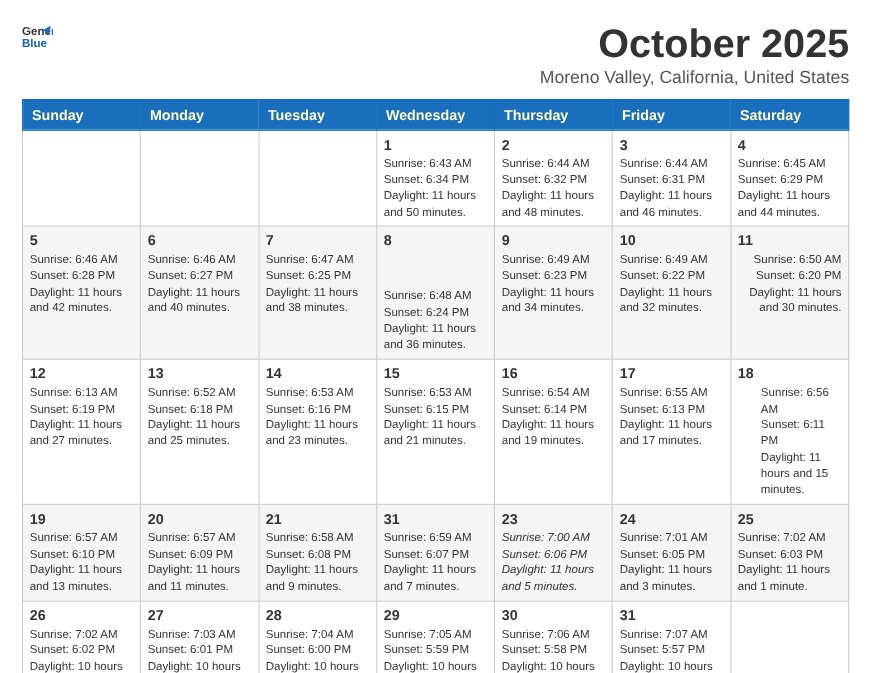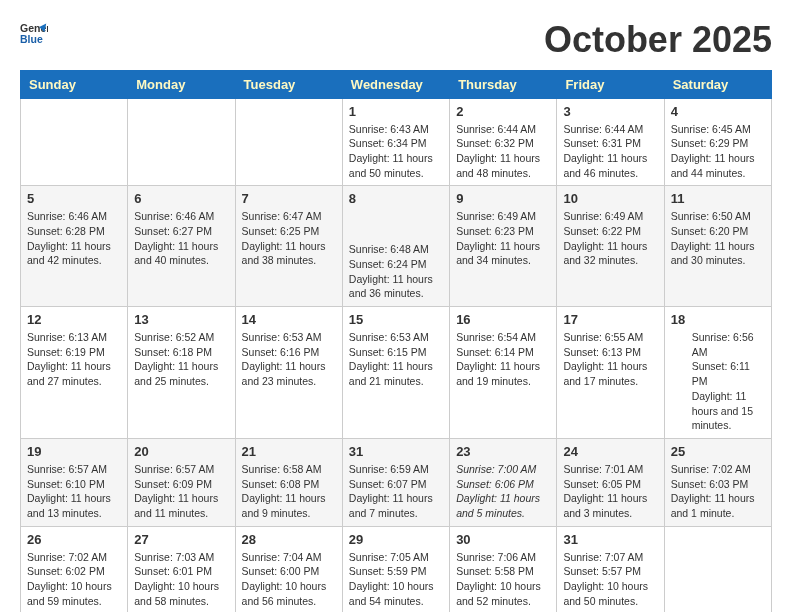--- a/index.html
+++ b/index.html
@@ -87,20 +87,21 @@
 <div class="header">
   <div class="logo">
     <svg class="logo-icon" viewBox="0 0 32 32">
       <text x="0" y="14" font-size="12" font-weight="bold" fill="#333">General</text>
       <text x="0" y="26" font-size="12" font-weight="bold" fill="#1a5fa8">Blue</text>
       <polygon points="22,8 30,4 28,14" fill="#1a6fbd"></polygon>
     </svg>
   </div>
   <div class="title-block">
     <div class="month-title">October 2025</div>
+    <div class="location-title">Moreno Valley, California, United States</div>
   </div>
 </div>
 
 <table class="calendar">
   <thead>
     <tr>
     <th>Sunday</th>
         <th>Monday</th>
         <th>Tuesday</th>
         <th>Wednesday</th>
@@ -171,21 +172,21 @@
 Daylight: 11 hours and 34 minutes.</div>
         </td>
         <td>
           <span class="day-num">10</span>
           <div class="day-info" style="white-space: pre-line;">Sunrise: 6:49 AM
 Sunset: 6:22 PM
 Daylight: 11 hours and 32 minutes.</div>
         </td>
         <td>
           <span class="day-num">11</span>
-          <div class="day-info" style="white-space: pre-line;">Sunrise: 6:50 AM
+          <div class="day-info" style="white-space: pre-line; text-align: right;">Sunrise: 6:50 AM
 Sunset: 6:20 PM
 Daylight: 11 hours and 30 minutes.</div>
         </td>
       </tr>
       <tr>
         <td>
           <span class="day-num">12</span>
           <div class="day-info" style="white-space: pre-line;">Sunrise: 6:13 AM
 Sunset: 6:19 PM
 Daylight: 11 hours and 27 minutes.</div>

